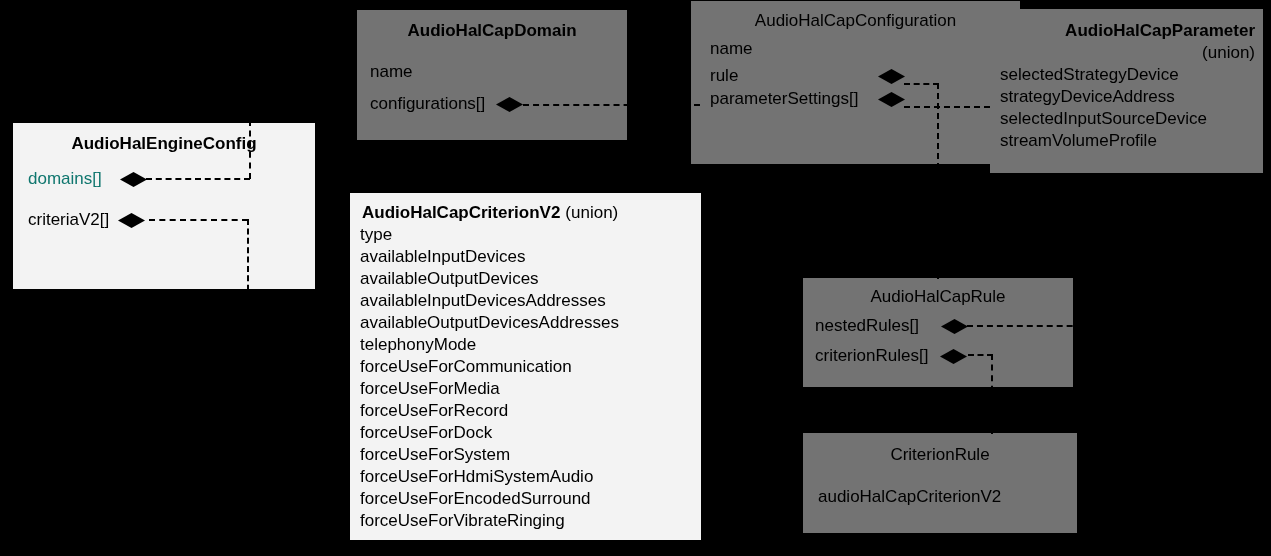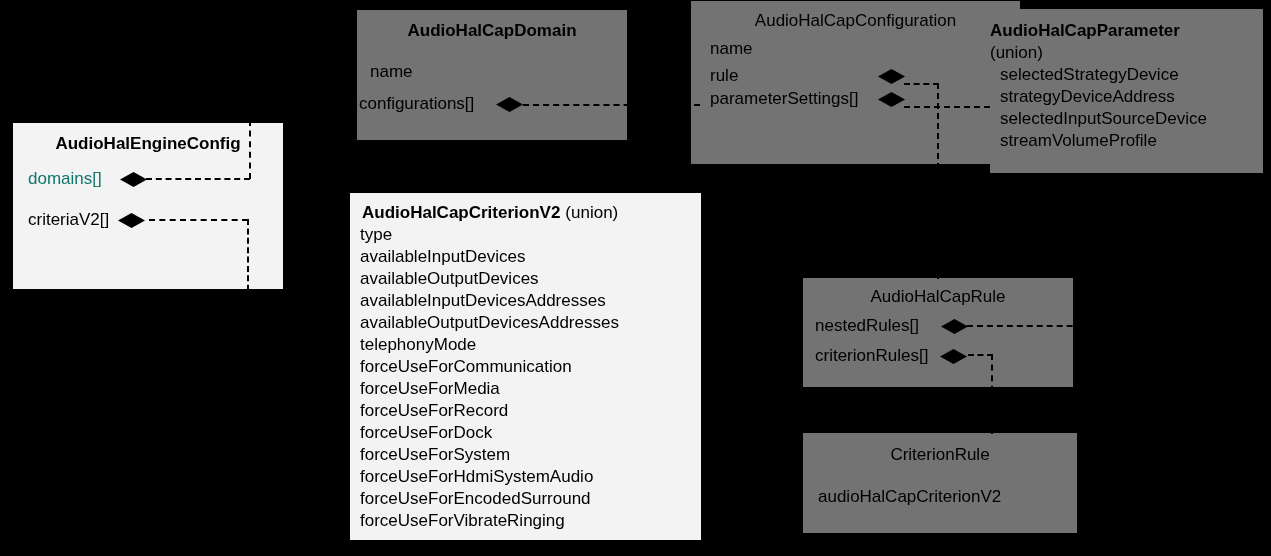--- a/index.html
+++ b/index.html
@@ -9,46 +9,46 @@
   }
   .box{position:absolute;z-index:1;}
   .green{background:#737373;}
   .gray{background:#f3f3f3;}
   .title{position:absolute;left:0;right:0;text-align:center;font-size:17px;line-height:20px;white-space:nowrap;}
   .bold{font-weight:bold;}
   .row{position:absolute;font-size:17px;line-height:20px;white-space:nowrap;}
   .accent{color:#0f766e;}
   .fields{position:absolute;font-size:17px;line-height:22px;white-space:nowrap;}
   .fields span{display:block;}
-  .hdr2{position:absolute;left:0;right:8px;text-align:left;font-size:17px;line-height:21px;white-space:nowrap;}
+  .hdr2{position:absolute;left:0;right:8px;text-align:right;font-size:17px;line-height:21px;white-space:nowrap;}
   .diamond{
     position:absolute;width:27px;height:15px;background:#000;
     clip-path:polygon(50% 0,100% 50%,50% 100%,0 50%);
   }
   .hline{position:absolute;height:0;border-top:2px dashed #000;z-index:2;}
   .vline{position:absolute;width:0;border-left:2px dashed #000;z-index:2;}
   .suffix{margin-left:5px;font-weight:normal;}
 </style>
 </head>
 <body>
 
 <div class="stage">
 
-  <div class="box gray" style="left:13px;top:123px;width:270px;height:166px;">
+  <div class="box gray" style="left:13px;top:123px;width:270px;height:166px;padding-left:32px;">
     <div class="title bold" style="top:11px;">AudioHalEngineConfig</div>
     <div class="row accent" style="left:15px;top:46px;">domains[]</div>
     <span class="diamond" style="left:107px;top:49px;"></span>
     <div class="row" style="left:15px;top:87px;">criteriaV2[]</div>
     <span class="diamond" style="left:105px;top:90px;"></span>
   </div>
 
   <div class="box green" style="left:357px;top:10px;width:270px;height:130px;">
     <div class="title bold" style="top:11px;">AudioHalCapDomain</div>
     <div class="row" style="left:13px;top:52px;">name</div>
-    <div class="row" style="left:2px;top:84px;">configurations[]</div>
+    <div class="row" style="left:13px;top:84px;">configurations[]</div>
     <span class="diamond" style="left:139px;top:87px;"></span>
   </div>
 
   <div class="box green" style="left:691px;top:1px;width:329px;height:163px;">
     <div class="title" style="top:10px;">AudioHalCapConfiguration</div>
     <div class="row" style="left:19px;top:38px;">name</div>
     <div class="row" style="left:19px;top:65px;">rule</div>
     <span class="diamond" style="left:187px;top:68px;"></span>
     <div class="row" style="left:19px;top:88px;">parameterSettings[]</div>
     <span class="diamond" style="left:187px;top:91px;"></span>

